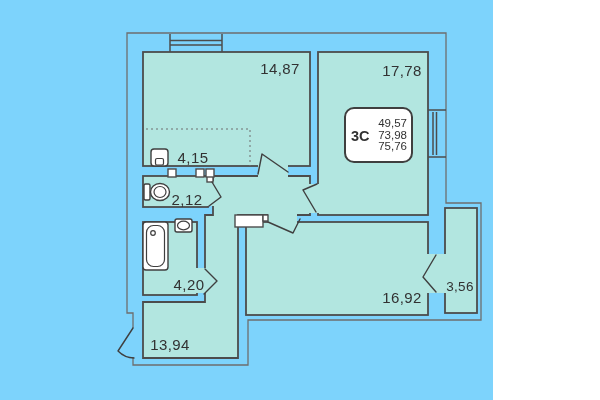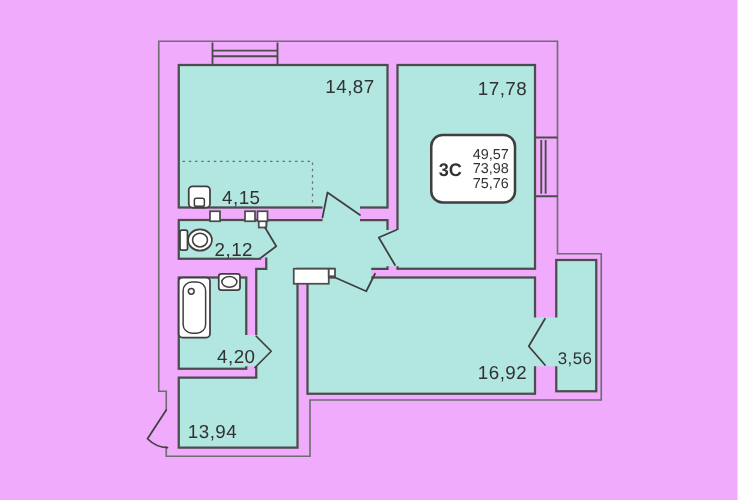--- a/index.html
+++ b/index.html
@@ -1,16 +1,16 @@
 <!DOCTYPE html>
 <html><head>
 <meta charset="utf-8">
 <style>
   html,body{margin:0;padding:0;background:#ffffff;}
-  #stage{position:relative;width:590px;height:400px;background:#f0abfc;overflow:hidden;
+  #stage{position:relative;width:493px;height:400px;background:#7dd3fc;overflow:hidden;
          font-family:"Liberation Sans", sans-serif;}
   svg{position:absolute;left:0;top:0;}
   .room{fill:#b2e6e0;stroke:#4c4c4c;stroke-width:1.8;}
   .erase{fill:#b2e6e0;stroke:none;}
   .wallpiece{fill:#ffffff;stroke:#4c4c4c;stroke-width:1.4;}
   .fixture{fill:#ffffff;stroke:#3f3f3f;stroke-width:1.4;}
   .fixline{fill:none;stroke:#3f3f3f;stroke-width:1.2;}
   .door{fill:none;stroke:#3f3f3f;stroke-width:1.4;stroke-linejoin:round;stroke-linecap:round;}
   .contour{fill:none;stroke:#6e6e6e;stroke-width:1.3;}
   .winline{fill:none;stroke:#4c4c4c;stroke-width:1.5;}

